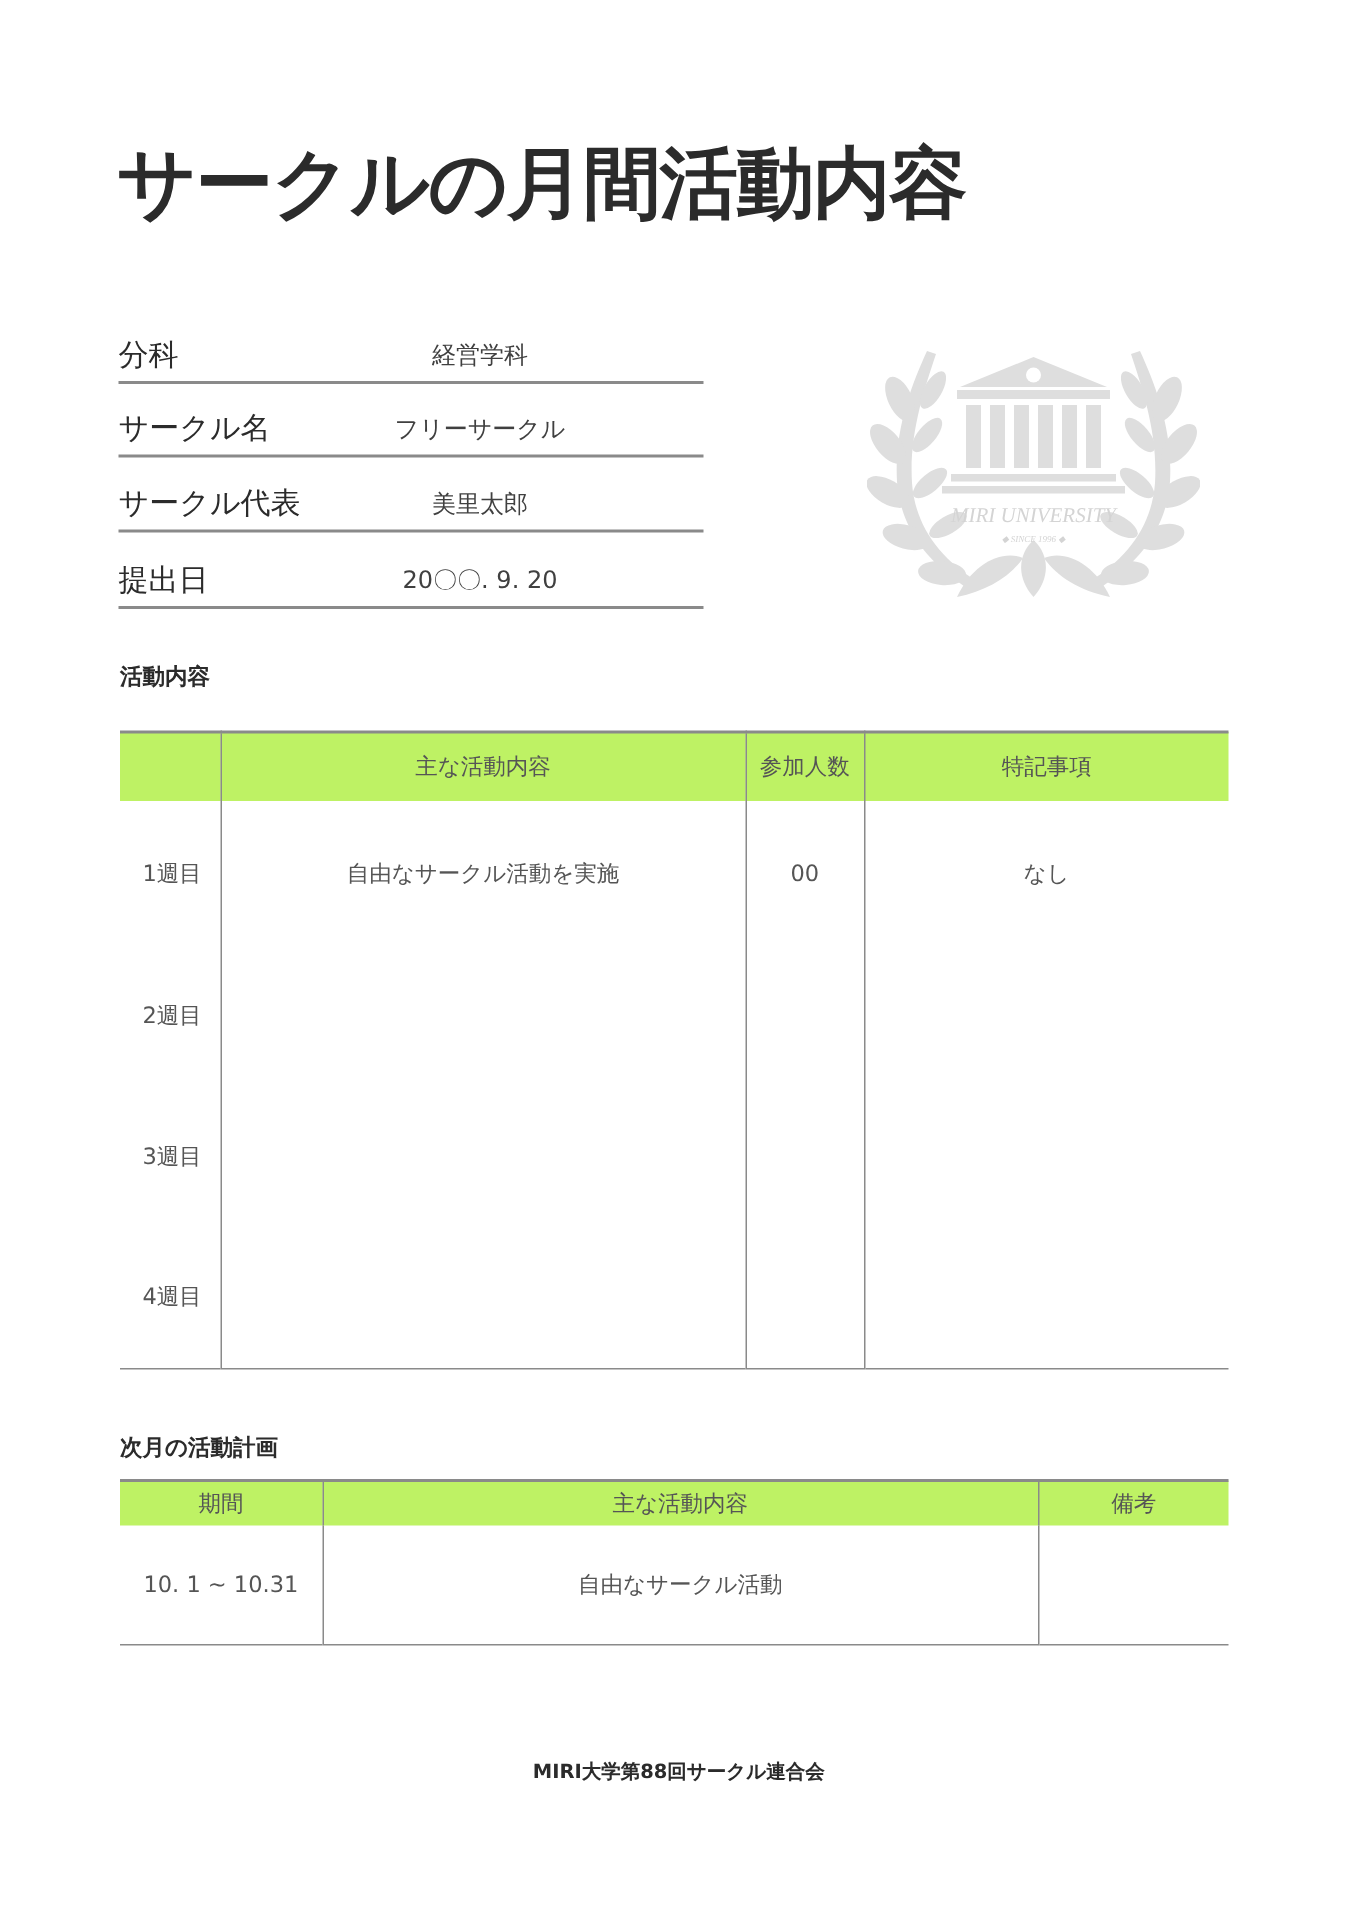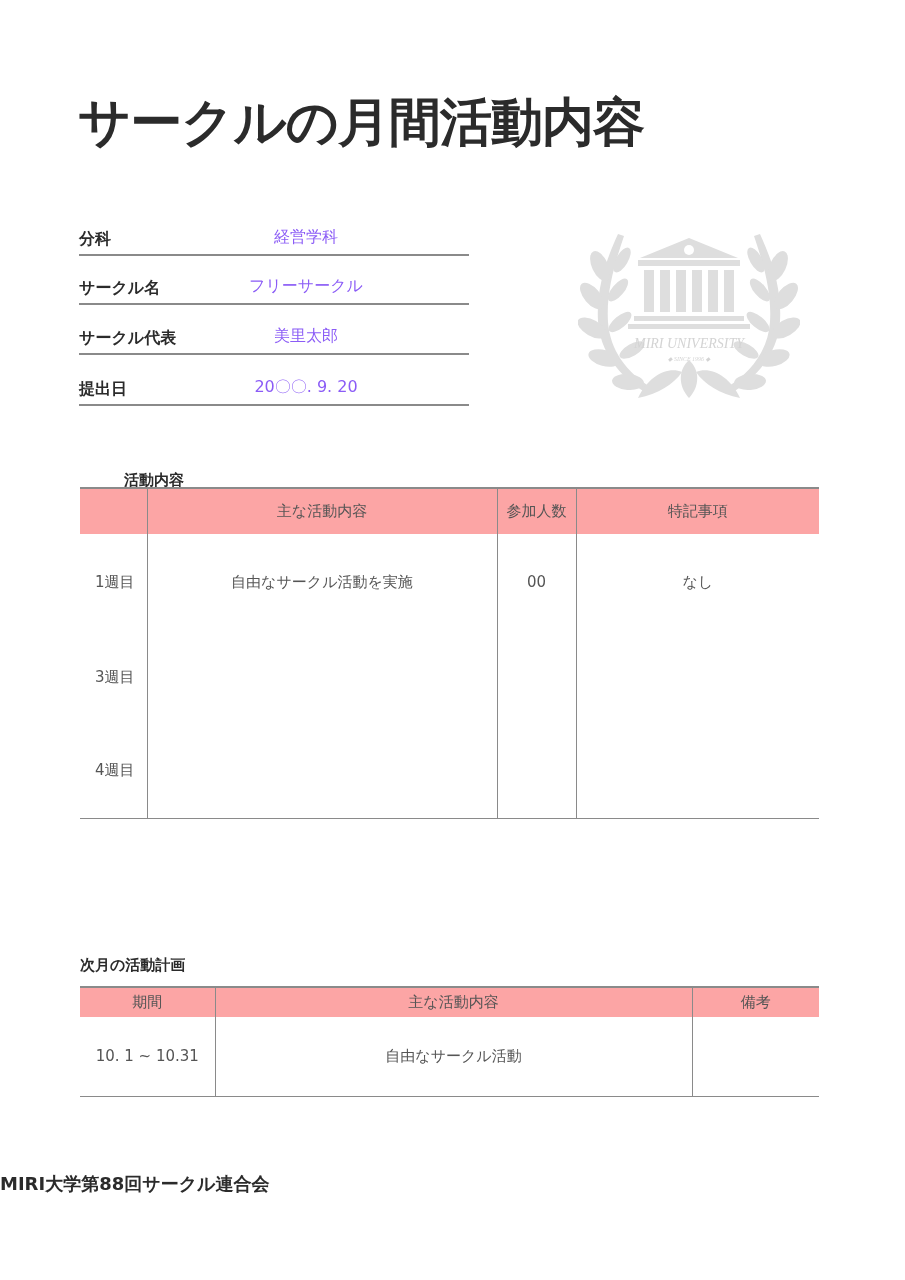--- a/index.html
+++ b/index.html
@@ -10,54 +10,54 @@
       position: absolute; left: 78px; top: 88px;
       font-size: 52px; font-weight: bold; color: #2b2b2b; letter-spacing: -1px;
     }
 
     .info-row {
       position: absolute; left: 79px; width: 390px; height: 50px;
       border-bottom: 2px solid #8a8a8a;
     }
     .info-label {
       position: absolute; left: 0; bottom: 4px;
-      font-size: 16px; font-weight: bold; color: #2b2b2b;
+      font-size: 20px; font-weight: normal; color: #2b2b2b;
     }
     .info-value {
-      position: absolute; left: 142px; width: 170px; text-align: center; bottom: 6px;
-      font-size: 16px; color: #8b5cf6;
+      position: absolute; left: 156px; width: 170px; text-align: center; bottom: 6px;
+      font-size: 16px; color: #404040;
     }
 
     .emblem { position: absolute; left: 578px; top: 226px; width: 222px; height: 172px; font-style: italic; }
 
     .section-title {
       position: absolute; left: 80px; font-size: 15px; font-weight: bold; color: #2b2b2b;
     }
 
     table { border-collapse: collapse; position: absolute; table-layout: fixed; }
     th, td { font-weight: normal; text-align: center; color: #555; font-size: 15px; }
-    th { background: #fca5a5; }
+    th { background: #bef264; }
 
     #activity-table { left: 80px; top: 487px; width: 739px; border-top: 2px solid #8a8a8a; border-bottom: 1.5px solid #8a8a8a; }
     #activity-table th { height: 46px; }
     #activity-table td { height: 94px; border-left: 1px solid #8a8a8a; }
     #activity-table th + th { border-left: 1px solid #8a8a8a; }
     #activity-table td.week { border-left: none; text-align: right; padding-right: 12px; }
     #activity-table tr.first td { height: 96px; vertical-align: middle; }
     #activity-table tr.first td { padding-top: 0; margin-top: 48px; }
 
     #plan-table { left: 80px; top: 986px; width: 739px; border-top: 2px solid #8a8a8a; border-bottom: 1.5px solid #8a8a8a; }
     #plan-table th { height: 30px; }
     #plan-table th + th { border-left: 1px solid #8a8a8a; }
     #plan-table td { height: 79px; border-left: 1px solid #8a8a8a; }
     #plan-table td:first-child { border-left: none; }
 
     .footer {
-      position: absolute; left: 0; width: 905px; top: 1172px; 
-      font-size: 18px; font-weight: bold; color: #2b2b2b;
+      position: absolute; left: 0; width: 905px; top: 1172px; text-align: center;
+      font-size: 13px; font-weight: bold; color: #2b2b2b;
     }
   </style>
 </head>
 <body>
 
 <h1 class="page-title">サークルの月間活動内容</h1>
 
 <div class="info-row" style="top:206px;">
   <span class="info-label">分科</span>
   <span class="info-value">経営学科</span>
@@ -121,21 +121,21 @@
     <g>
       <path d="M60 172 C70 150 90 140 104 146 C96 158 80 168 60 172 Z"></path>
       <path d="M162 172 C152 150 132 140 118 146 C126 158 142 168 162 172 Z"></path>
       <path d="M111 172 C100 160 100 144 111 134 C122 144 122 160 111 172 Z"></path>
     </g>
     <text x="111" y="122" text-anchor="middle" font-family="Liberation Serif, serif" font-size="14" fill="#d4d4d4">MIRI UNIVERSITY</text>
     <text x="111" y="135" text-anchor="middle" font-family="Liberation Serif, serif" font-size="6" fill="#d4d4d4">◆ SINCE 1996 ◆</text>
   </svg>
 </div>
 
-<div class="section-title" style="top:471px;margin-left:44px;">活動内容</div>
+<div class="section-title" style="top:442px;">活動内容</div>
 
 <table id="activity-table">
   <colgroup>
     <col style="width:67px">
     <col style="width:350px">
     <col style="width:79px">
     <col style="width:243px">
   </colgroup>
   <thead>
     <tr>
@@ -146,20 +146,26 @@
     </tr>
   </thead>
   <tbody>
     <tr class="first">
       <td class="week">1週目</td>
       <td>自由なサークル活動を実施</td>
       <td>00</td>
       <td>なし</td>
     </tr>
     <tr>
+      <td class="week">2週目</td>
+      <td></td>
+      <td></td>
+      <td></td>
+    </tr>
+    <tr>
       <td class="week">3週目</td>
       <td></td>
       <td></td>
       <td></td>
     </tr>
     <tr>
       <td class="week">4週目</td>
       <td></td>
       <td></td>
       <td></td>

